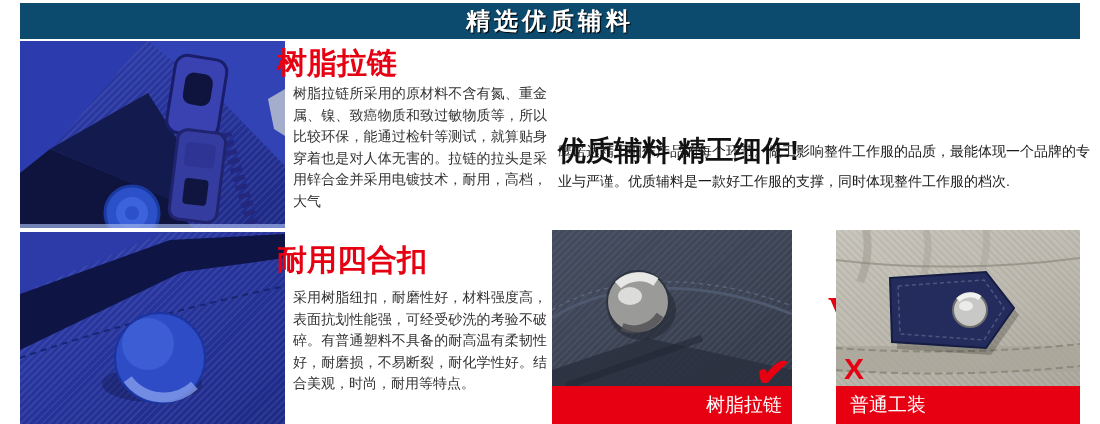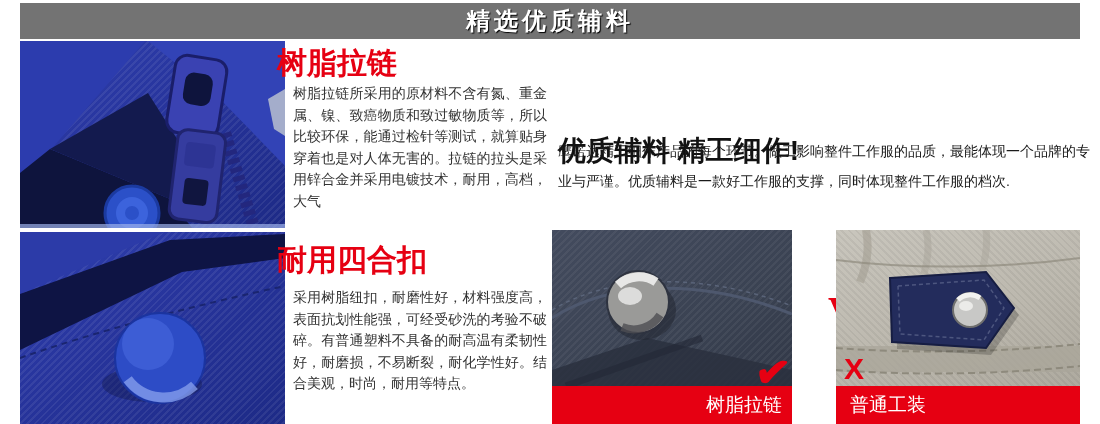--- a/index.html
+++ b/index.html
@@ -4,21 +4,21 @@
 <style>
   * { margin:0; padding:0; box-sizing:border-box; }
   body { background:#ffffff; font-family:"Liberation Sans", sans-serif; }
   .stage {
     position:relative; width:1100px; height:424px;
     background:#ffffff; overflow:hidden; margin:0 auto;
   }
   
   .header-bar {
     position:absolute; left:20px; top:3px; width:1060px; height:36px;
-    background:#737373; display:flex; align-items:center; justify-content:center;
+    background:#0c4a6e; display:flex; align-items:center; justify-content:center;
   }
   .header-bar span {
     color:#ffffff; font-size:24px; font-weight:bold; letter-spacing:4px;
     text-shadow:1px 1px 1px #000;
   }
   
   .photo { position:absolute; overflow:hidden; }
   .photo svg { position:absolute; left:0; top:0; }
   .tw-blue {
     background:

